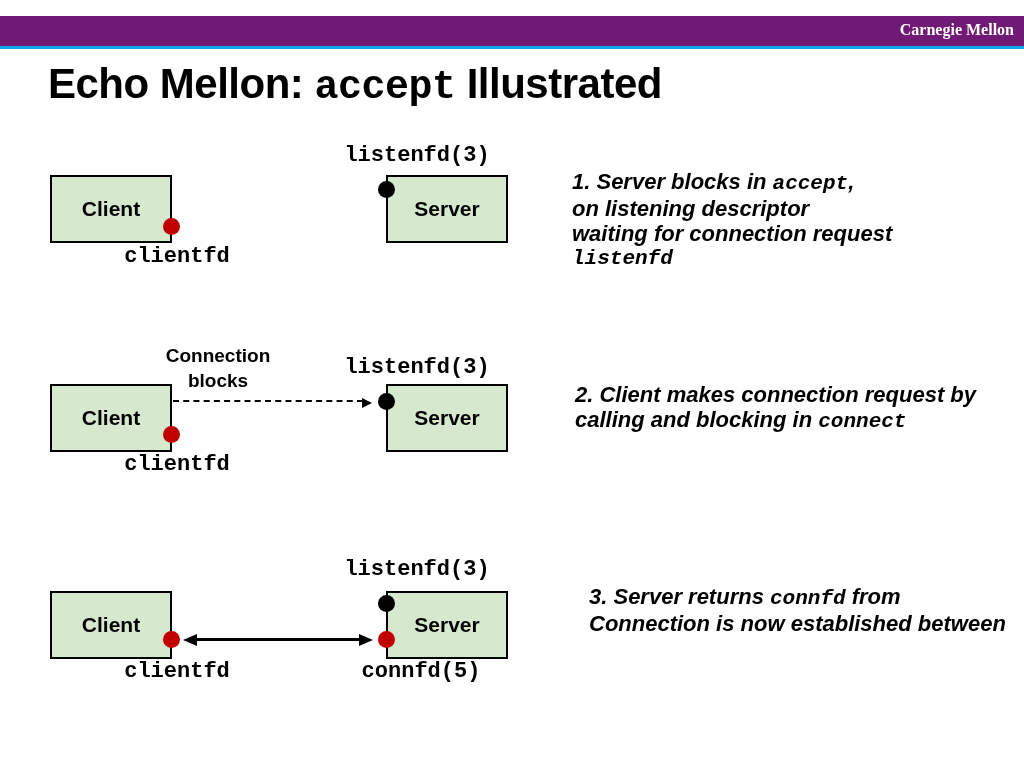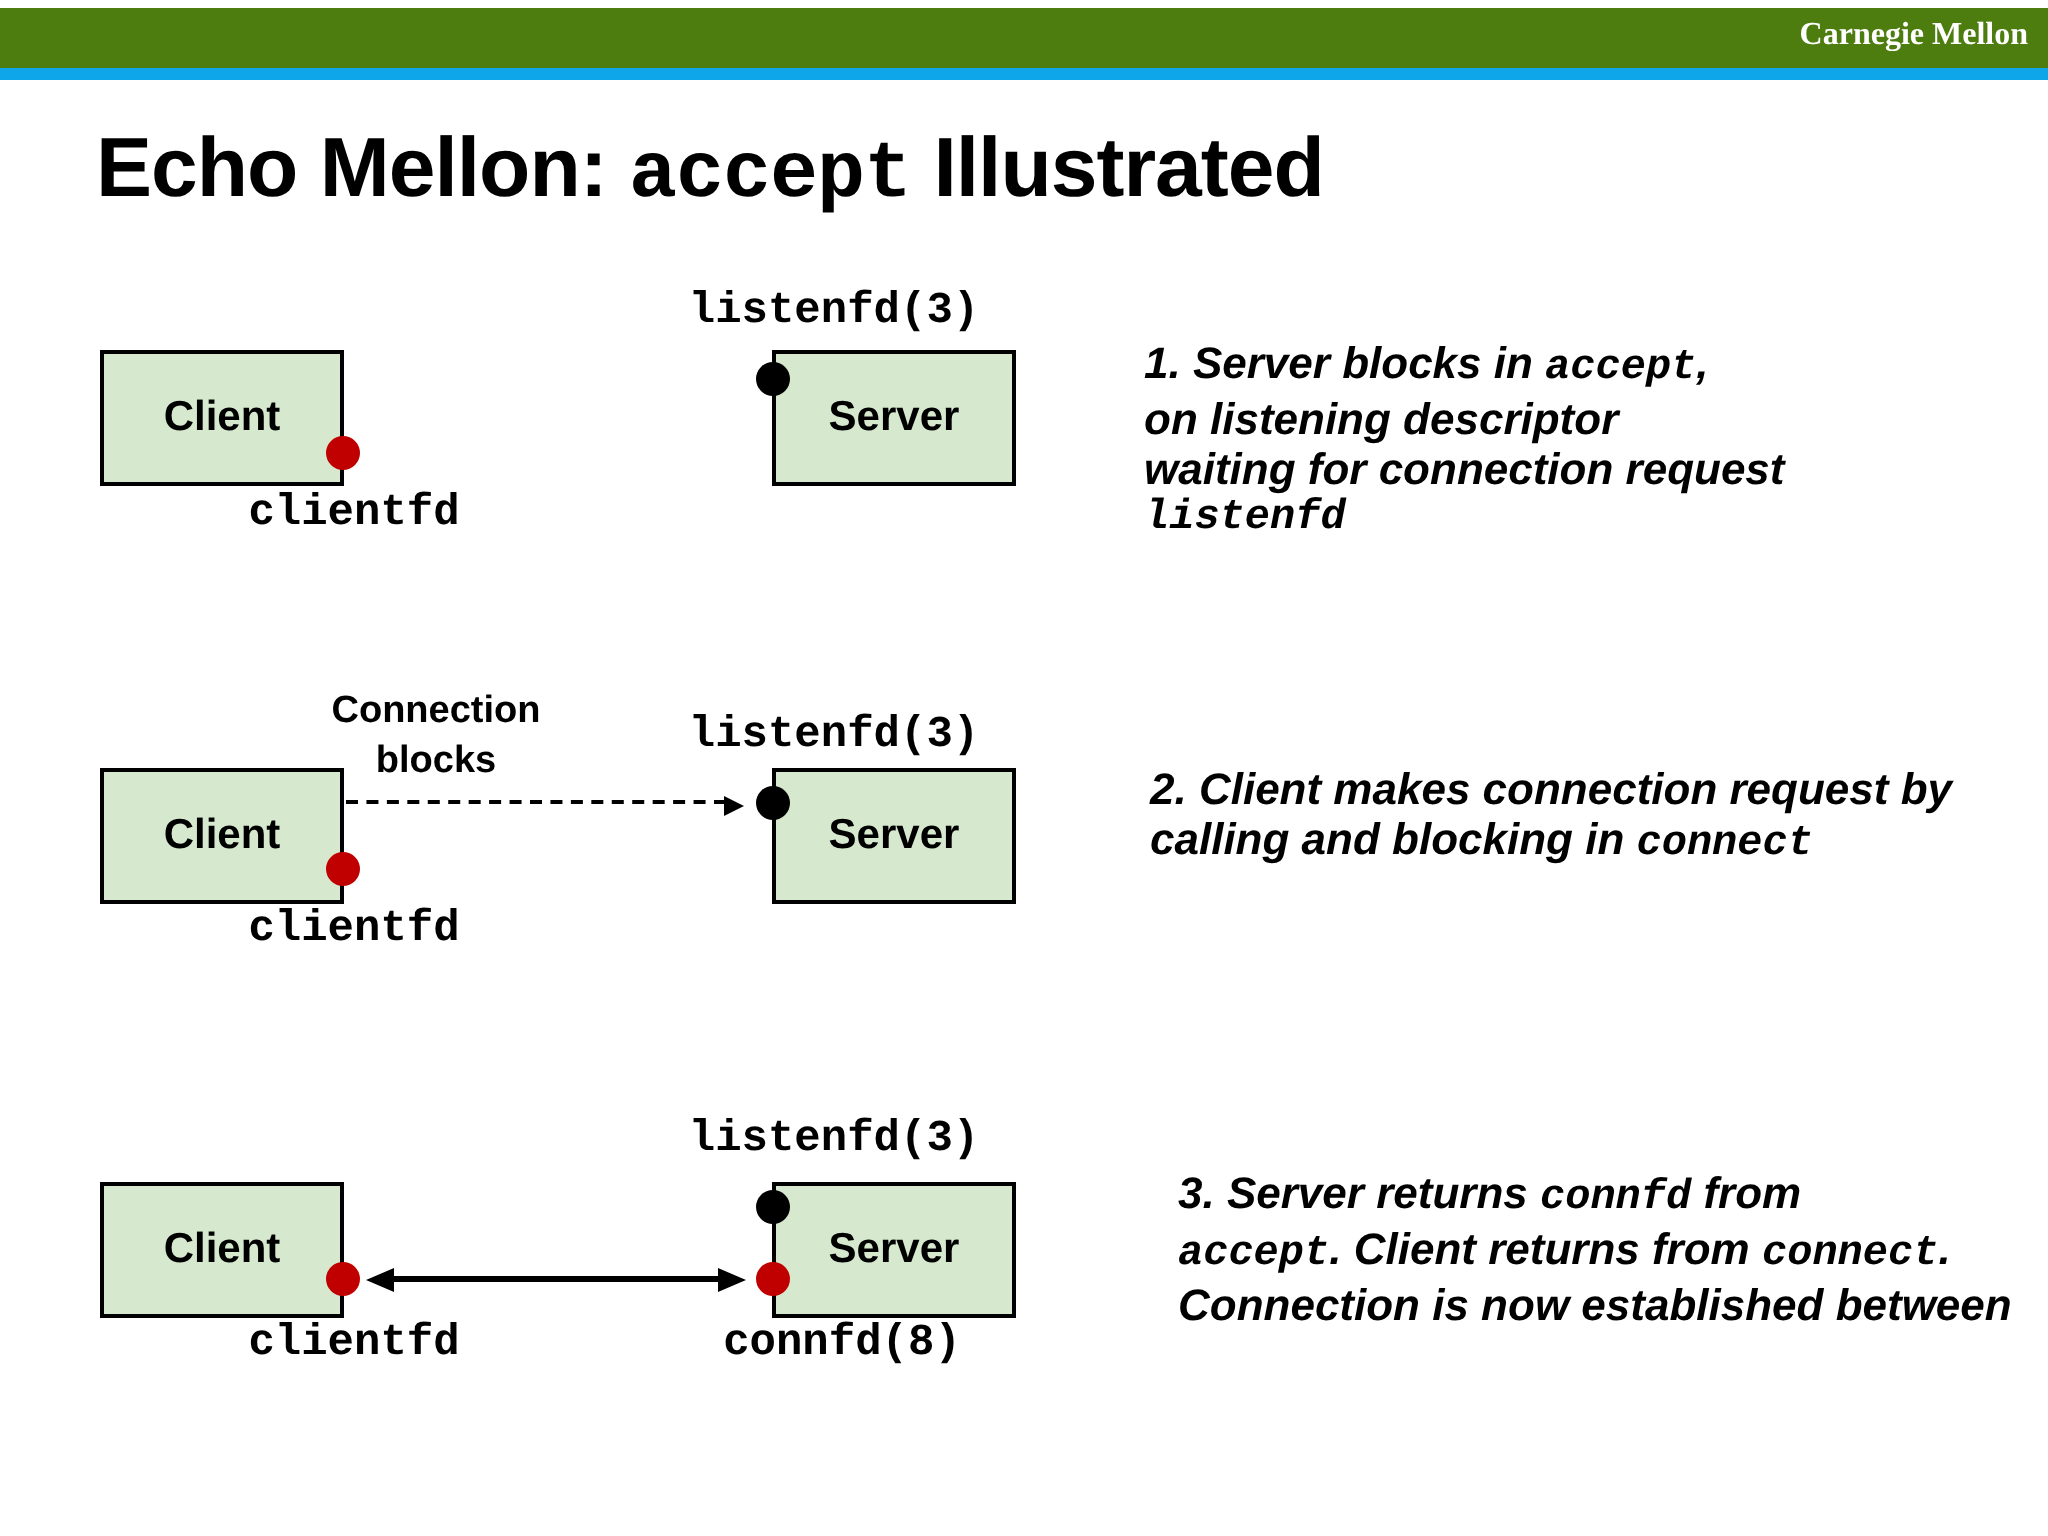--- a/index.html
+++ b/index.html
@@ -1,21 +1,21 @@
 <!DOCTYPE html>
 <html><head>
 <meta charset="utf-8">
 <style>
   html,body{margin:0;padding:0;background:#fff;}
   .slide{position:relative;width:1024px;height:768px;background:#ffffff;overflow:hidden;
          font-family:"Liberation Sans",sans-serif;color:#000;}
 
   
-  .banner{position:absolute;left:0;top:4px;width:100%;height:30px;background:#4d7c0f;
-          border-bottom:6px solid #0ea5e9;box-sizing:content-box;}
+  .banner{position:absolute;left:0;top:16px;width:100%;height:30px;background:#701a75;
+          border-bottom:3px solid #0ea5e9;box-sizing:content-box;}
   .brand{position:absolute;right:10px;top:5px;color:#ffffff;
          font-family:"Liberation Serif",serif;font-weight:700;font-size:16px;white-space:nowrap;}
 
   
   .title{position:absolute;left:48px;top:62px;margin:0;font-size:42px;font-weight:700;
          line-height:1.05;letter-spacing:-0.5px;white-space:nowrap;}
   .title .code{font-family:"Liberation Mono",monospace;font-size:40px;}
 
   
   .box{position:absolute;width:118px;height:64px;background:#d6e9ce;border:2px solid #000;
@@ -122,21 +122,20 @@
     <span class="head-r"></span>
   </div>
   <div class="dot red" style="left:163px;top:631px;"></div>
   <div class="mono-label" style="left:97px;top:659px;">clientfd</div>
 
   <div class="box" style="left:386px;top:591px;">
     <span class="box-label">Server</span>
   </div>
   <div class="dot black" style="left:378px;top:595px;"></div>
   <div class="dot red" style="left:378px;top:631px;"></div>
-  <div class="mono-label" style="left:341px;top:659px;">connfd(8)</div>
+  <div class="mono-label" style="left:341px;top:659px;">connfd(5)</div>
 
   <div class="step" style="left:577px;top:584px;margin-left:12px;">
     <div><span>3. Server returns </span><span class="code">connfd</span><span> from</span></div>
-    <div><span class="code">accept</span><span>. Client returns from </span><span class="code">connect</span><span>.</span></div>
     <div>Connection is now established between</div>
   </div>
 
 </div>
 
 </body></html>

